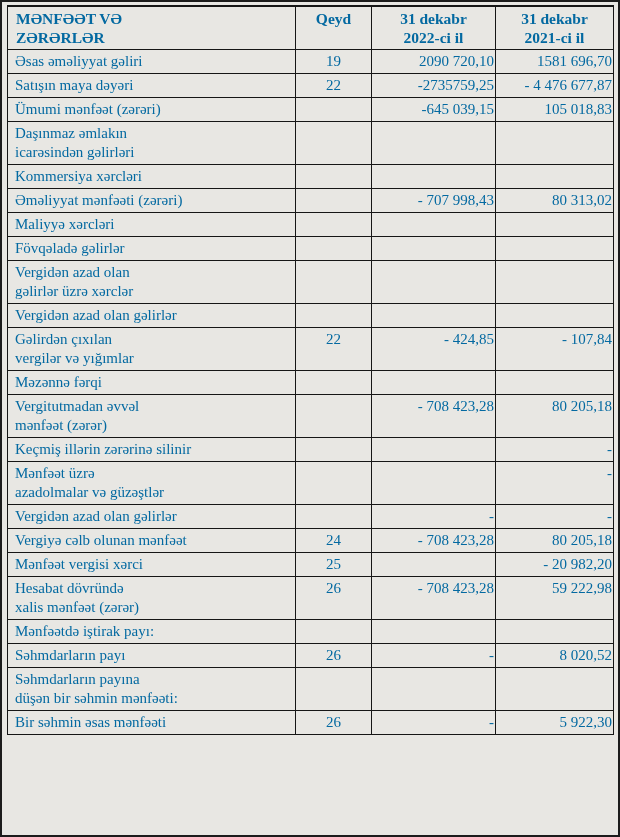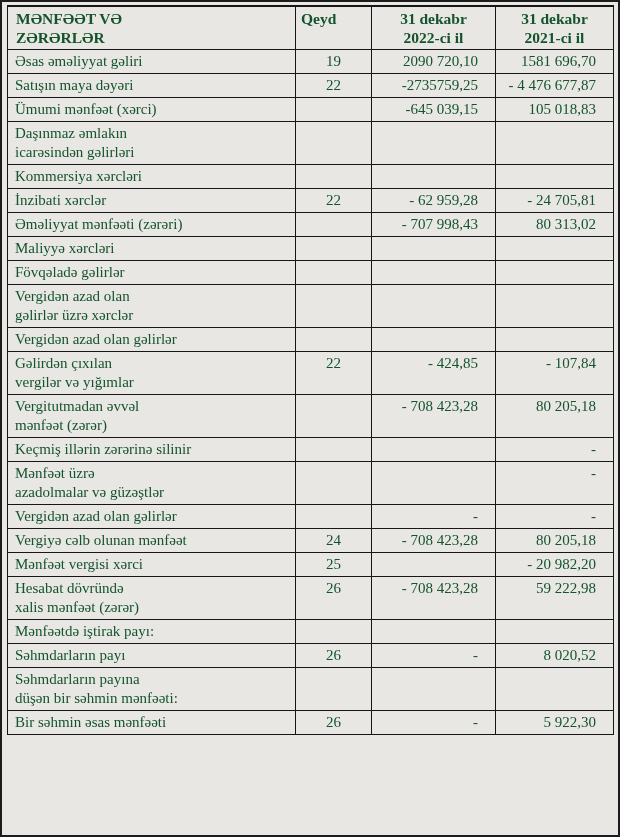--- a/index.html
+++ b/index.html
@@ -9,21 +9,21 @@
   }
   .page {
     position: relative;
     width: 620px;
     height: 837px;
     box-sizing: border-box;
     background: #e8e7e3;
     border: 2px solid #1c1c1c;
     overflow: hidden;
     font-family: "Liberation Serif", "DejaVu Serif", serif;
-    color: #14532d;
+    color: #0369a1;
   }
   table.pl-table {
     border-collapse: collapse;
     margin: 3px 6px 0 5px;
     width: 606px;
     table-layout: fixed;
     background: #e8e7e3;
   }
   .pl-table th, .pl-table td {
     border: 1px solid #161616;
@@ -37,33 +37,33 @@
     border-top: 2px solid #161616;
     font-weight: bold;
     font-size: 15.5px;
     white-space: pre-line;
   }
   col.c-label  { width: 288px; }
   col.c-note   { width: 76px; }
   col.c-y2022  { width: 124px; }
   col.c-y2021  { width: 118px; }
   th.h-title  { text-align: left; padding-left: 8px; }
-  th.h-note   { text-align: left; }
+  th.h-note   { text-align: center; }
   th.h-year   { }
   td.td-label {
     text-align: left;
     white-space: pre-line;
     padding-left: 7px;
   }
   td.td-note {
     text-align: center;
   }
   td.td-amount {
     text-align: right;
-    padding-right: 17px;
+    padding-right: 1px;
   }
 </style>
 </head>
 <body>
 
 <div class="page">
   <table class="pl-table">
     <colgroup>
       <col class="c-label">
       <col class="c-note">
@@ -88,43 +88,37 @@
           <td class="td-amount">2090 720,10</td>
           <td class="td-amount">1581 696,70</td>
         </tr>
         <tr>
           <td class="td-label">Satışın maya dəyəri</td>
           <td class="td-note">22</td>
           <td class="td-amount">-2735759,25</td>
           <td class="td-amount">- 4 476 677,87</td>
         </tr>
         <tr>
-          <td class="td-label">Ümumi mənfəət (xərci)</td>
+          <td class="td-label">Ümumi mənfəət (zərəri)</td>
           <td class="td-note"></td>
           <td class="td-amount">-645 039,15</td>
           <td class="td-amount">105 018,83</td>
         </tr>
         <tr>
           <td class="td-label">Daşınmaz əmlakın
 icarəsindən gəlirləri</td>
           <td class="td-note"></td>
           <td class="td-amount"></td>
           <td class="td-amount"></td>
         </tr>
         <tr>
           <td class="td-label">Kommersiya xərcləri</td>
           <td class="td-note"></td>
           <td class="td-amount"></td>
           <td class="td-amount"></td>
-        </tr>
-        <tr>
-          <td class="td-label">İnzibati xərclər</td>
-          <td class="td-note">22</td>
-          <td class="td-amount">- 62 959,28</td>
-          <td class="td-amount">- 24 705,81</td>
         </tr>
         <tr>
           <td class="td-label">Əməliyyat mənfəəti (zərəri)</td>
           <td class="td-note"></td>
           <td class="td-amount">- 707 998,43</td>
           <td class="td-amount">80 313,02</td>
         </tr>
         <tr>
           <td class="td-label">Maliyyə xərcləri</td>
           <td class="td-note"></td>
@@ -151,20 +145,26 @@
           <td class="td-amount"></td>
         </tr>
         <tr>
           <td class="td-label">Gəlirdən çıxılan
 vergilər və yığımlar</td>
           <td class="td-note">22</td>
           <td class="td-amount">- 424,85</td>
           <td class="td-amount">- 107,84</td>
         </tr>
         <tr>
+          <td class="td-label">Məzənnə fərqi</td>
+          <td class="td-note"></td>
+          <td class="td-amount"></td>
+          <td class="td-amount"></td>
+        </tr>
+        <tr>
           <td class="td-label">Vergitutmadan əvvəl
 mənfəət (zərər)</td>
           <td class="td-note"></td>
           <td class="td-amount">- 708 423,28</td>
           <td class="td-amount">80 205,18</td>
         </tr>
         <tr>
           <td class="td-label">Keçmiş illərin zərərinə silinir</td>
           <td class="td-note"></td>
           <td class="td-amount"></td>

